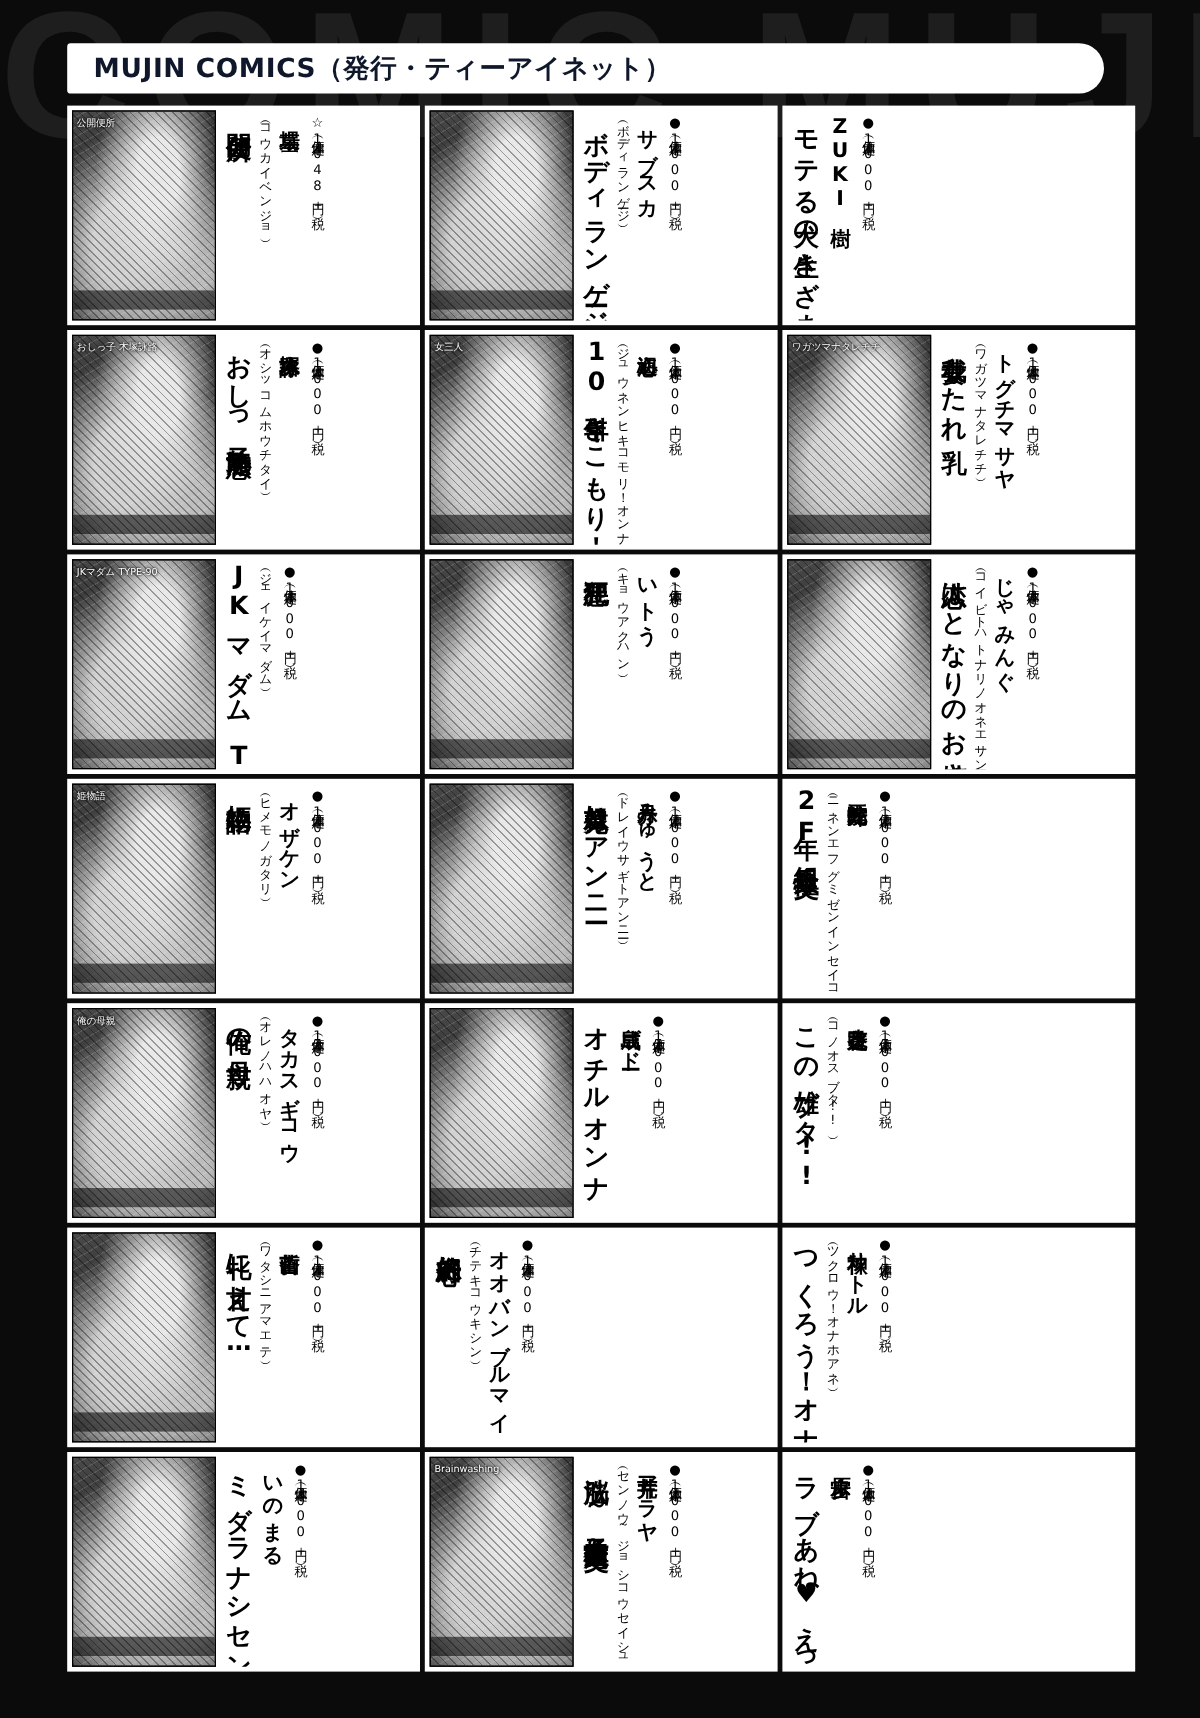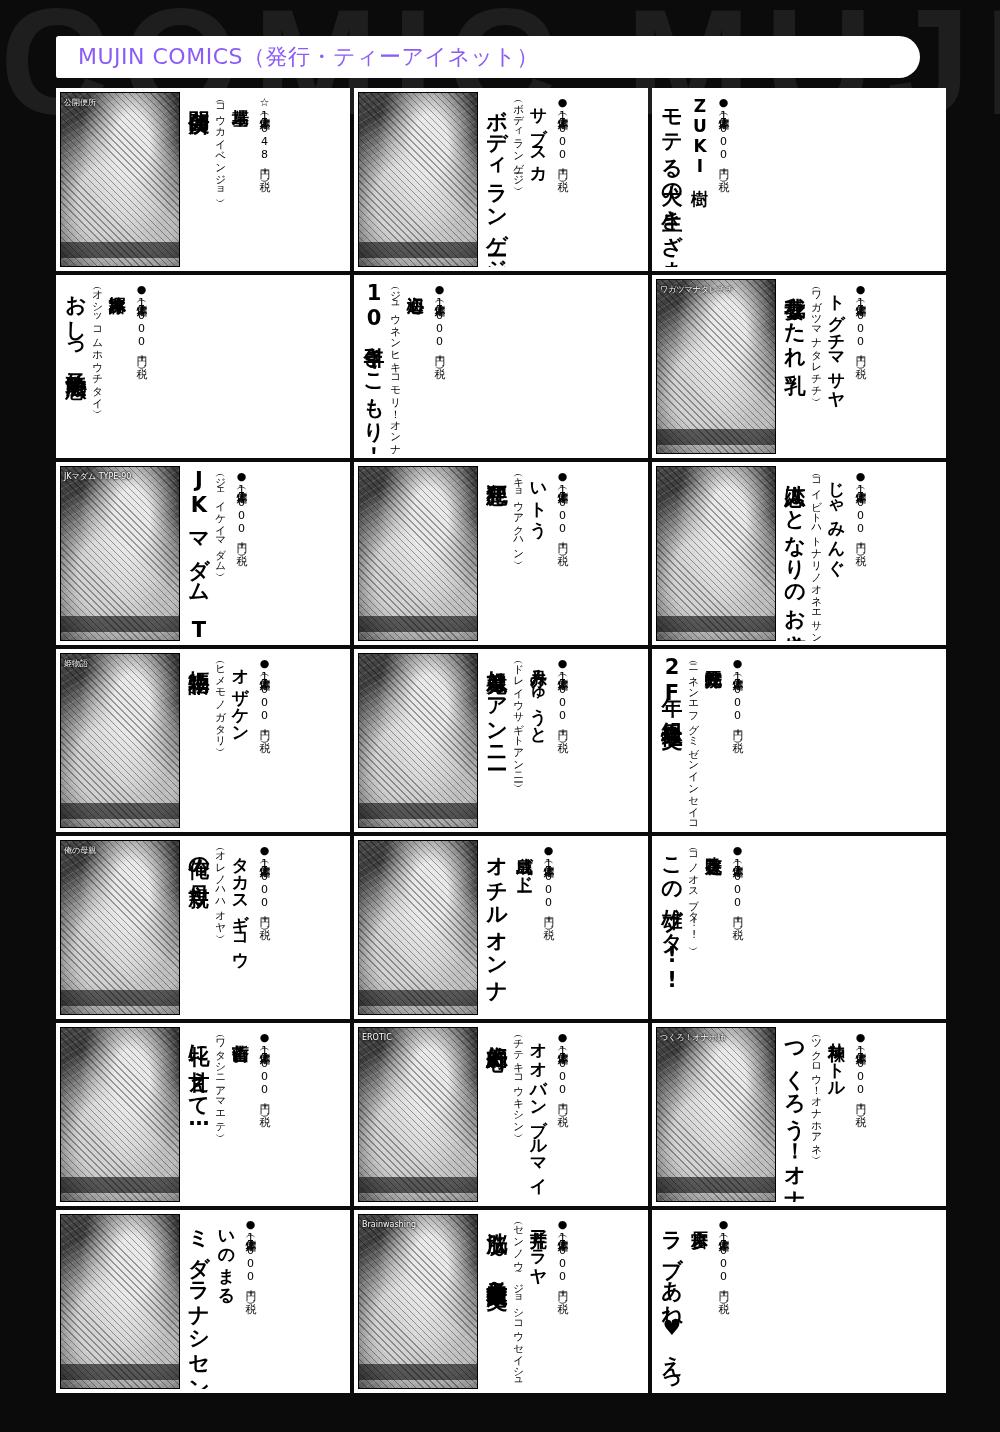--- a/index.html
+++ b/index.html
@@ -33,22 +33,22 @@
     top: 36px; left: 56px;
     width: 864px; height: 42px;
     background: #ffffff;
     border-radius: 3px 22px 22px 3px;
     display: flex;
     align-items: center;
     padding-left: 22px;
   }
   .header-title {
     font-size: 22px;
-    font-weight: normal;
-    color: #8b5cf6;
+    font-weight: bold;
+    color: #0f172a;
     letter-spacing: 0.5px;
     font-family: "DejaVu Sans", sans-serif;
   }
   .grid {
     position: absolute;
     top: 88px; left: 56px;
     width: 892px;
     display: flex;
     flex-wrap: wrap;
     gap: 4px 4px;
@@ -195,28 +195,40 @@
           <div class="vcol v-price">●定価（本体1000円＋税）</div>
         </div>
       </div>
       <div class="cell">
         <div class="textblock">
           <div class="vcol v-title">おしっ子無法恥態</div>
           <div class="vcol v-reading">（オシッコムホウチタイ）</div>
           <div class="vcol v-author">木塚詠路</div>
           <div class="vcol v-price">●定価（本体1000円＋税）</div>
         </div>
+        <div class="cover">
+          <div class="art"></div>
+          <div class="hatch"></div>
+          <div class="band"></div>
+          <div class="cover-label">おしっ子 木塚詠路</div>
+        </div>
       </div>
       <div class="cell">
         <div class="textblock">
           <div class="vcol v-title">10年引きこもり！女三人</div>
           <div class="vcol v-reading">（ジュウネンヒキコモリ！オンナサンニン）</div>
           <div class="vcol v-author">海辺心</div>
           <div class="vcol v-price">●定価（本体1000円＋税）</div>
         </div>
+        <div class="cover">
+          <div class="art"></div>
+          <div class="hatch"></div>
+          <div class="band"></div>
+          <div class="cover-label">女三人</div>
+        </div>
       </div>
       <div class="cell">
         <div class="textblock">
           <div class="vcol v-title">我妻なたれ乳</div>
           <div class="vcol v-reading">（ワガツマナタレチチ）</div>
           <div class="vcol v-author">トグチマサヤ</div>
           <div class="vcol v-price">●定価（本体1000円＋税）</div>
         </div>
         <div class="cover">
           <div class="art"></div>
@@ -353,39 +365,27 @@
           <div class="cover-label"></div>
         </div>
       </div>
       <div class="cell">
         <div class="textblock">
           <div class="vcol v-title">痴的好奇心</div>
           <div class="vcol v-reading">（チテキコウキシン）</div>
           <div class="vcol v-author">オオバンブルマイ</div>
           <div class="vcol v-price">●定価（本体1000円＋税）</div>
         </div>
-        <div class="cover">
-          <div class="art"></div>
-          <div class="hatch"></div>
-          <div class="band"></div>
-          <div class="cover-label">EROTIC</div>
-        </div>
       </div>
       <div class="cell">
         <div class="textblock">
           <div class="vcol v-title">つくろう！オナホ姉</div>
           <div class="vcol v-reading">（ツクロウ！オナホアネ）</div>
           <div class="vcol v-author">秋神サトル</div>
           <div class="vcol v-price">●定価（本体1000円＋税）</div>
-        </div>
-        <div class="cover">
-          <div class="art"></div>
-          <div class="hatch"></div>
-          <div class="band"></div>
-          <div class="cover-label">つくろ！オナホ姉</div>
         </div>
       </div>
       <div class="cell">
         <div class="textblock">
           <div class="vcol v-title">ミダラナシセン</div>
           <div class="vcol v-reading"></div>
           <div class="vcol v-author">いのまる</div>
           <div class="vcol v-price">●定価（本体1000円＋税）</div>
         </div>
         <div class="cover">

